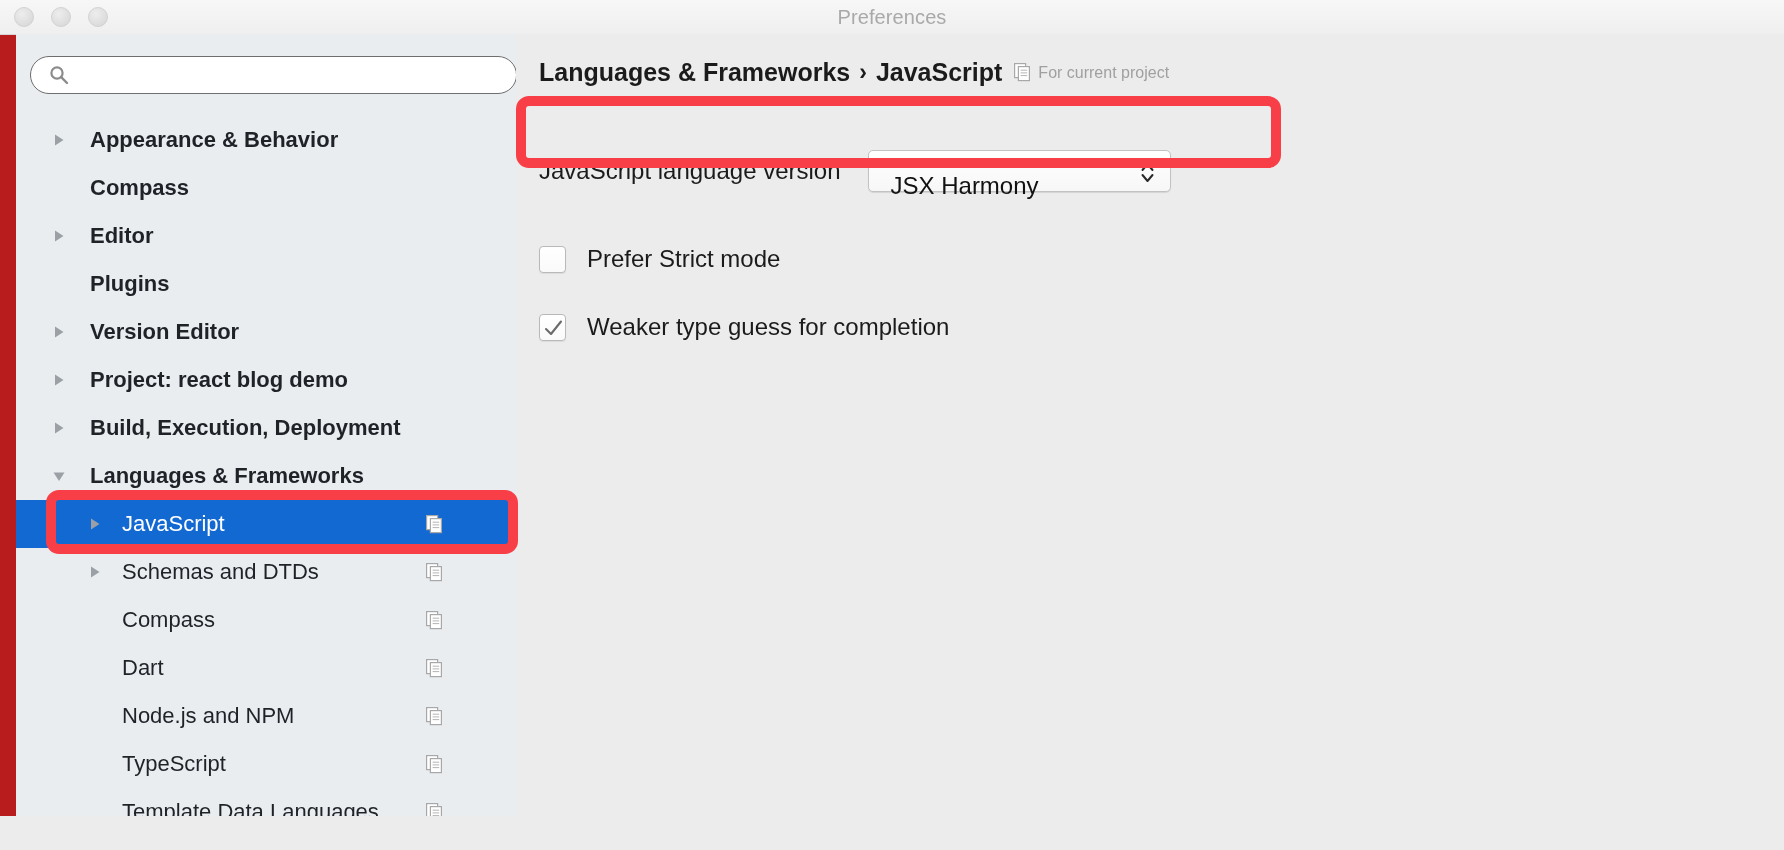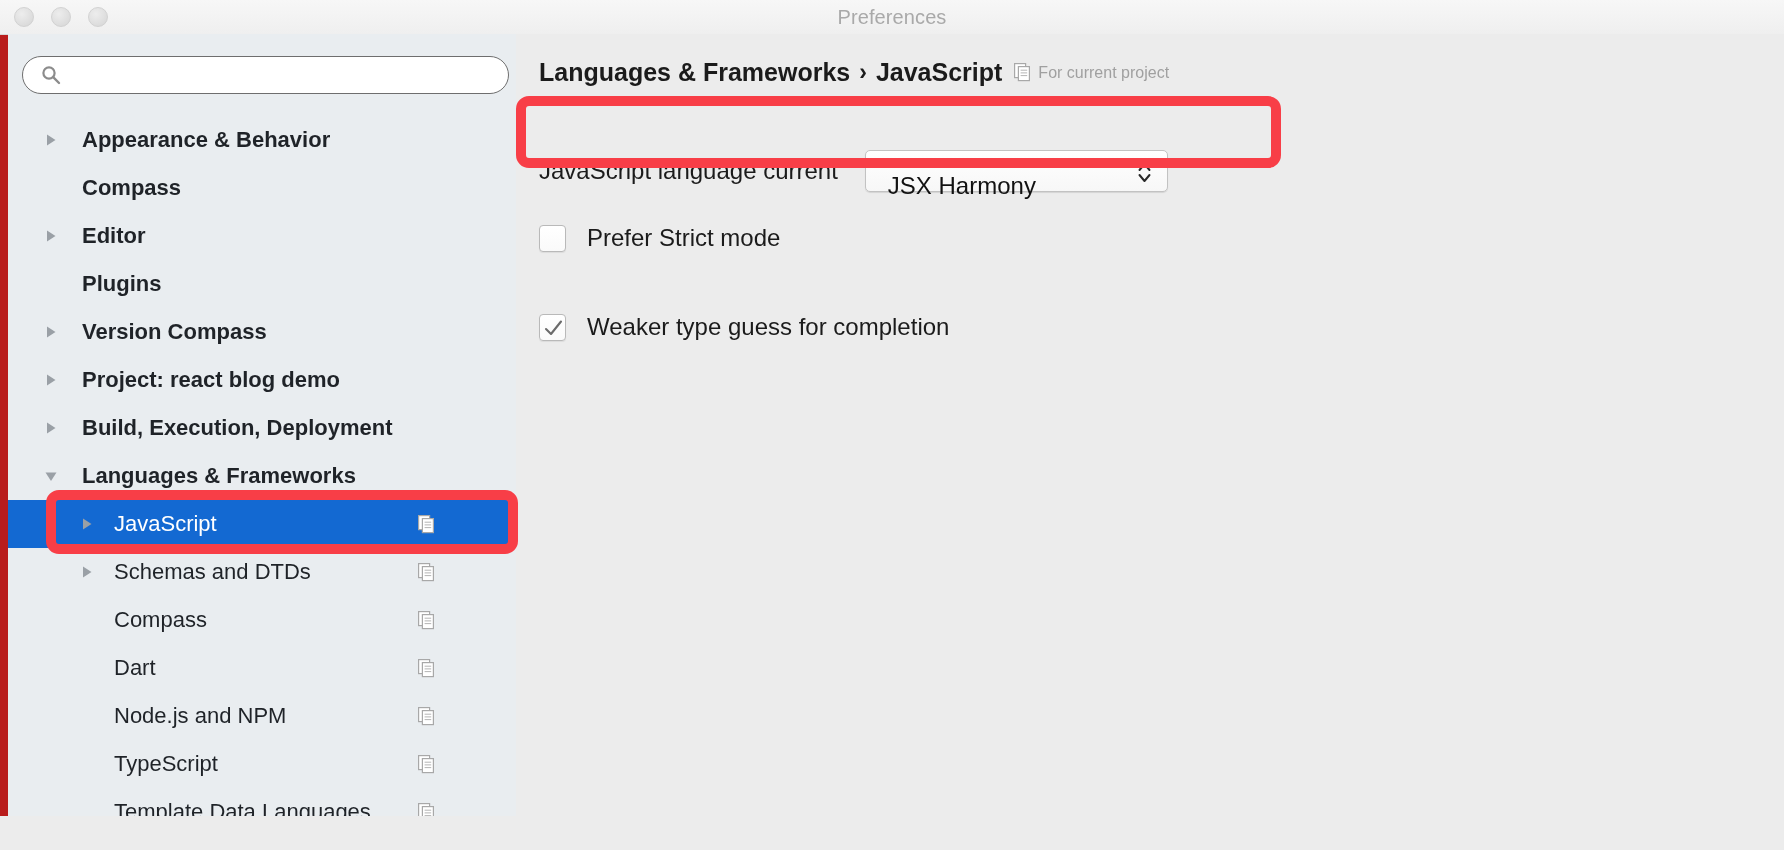--- a/index.html
+++ b/index.html
@@ -22,21 +22,21 @@
     background:radial-gradient(circle at 38% 33%,#EDEDED,#DCDCDC 70%,#D2D2D2);
     border:1px solid #D2D2D2;box-sizing:border-box;}
   .win-title{
     position:absolute;left:0;top:0;width:1784px;height:34px;
     line-height:34px;text-align:center;
     font-size:20px;color:#A9A9A9;letter-spacing:.1px;
   }
 
   
   .sidebar{
-    position:absolute;left:8px;top:34px;width:515px;height:816px;
+    position:absolute;left:16px;top:34px;width:515px;height:816px;
     background:#E9EDF0;border-right:1px solid #C8C8C8;box-sizing:border-box;
     overflow:hidden;
   }
   .search-wrap{position:absolute;left:14px;top:22px;width:487px;height:38px;}
   .search-field{
     position:absolute;inset:0;background:#FFFFFF;
     border:1.6px solid #6E6E6E;border-radius:19px;box-sizing:border-box;
   }
   .search-icon{position:absolute;left:19px;top:9px;width:20px;height:20px;}
   .search-input{
@@ -88,21 +88,21 @@
     border:1px solid #C2C2C2;border-radius:5px;box-sizing:border-box;
     box-shadow:0 1px 1px rgba(0,0,0,.10);
   }
   .popup-value{
     position:absolute;left:22px;top:14px;height:42px;line-height:42px;
     font-size:24px;color:#121212;
   }
   .popup-arrows{position:absolute;right:14px;top:9px;width:17px;height:25px;}
 
   .check-row{position:absolute;left:23px;display:flex;align-items:center;}
-  .check-row.r1{top:190px;}
+  .check-row.r1{top:211px;}
   .check-row.r2{top:279px;}
   .cbox{
     width:27px;height:27px;border-radius:4px;box-sizing:border-box;
     background:linear-gradient(to bottom,#FFFFFF,#FAFAFA);
     border:1px solid #B9B9B9;position:relative;
     box-shadow:0 1px 1px rgba(0,0,0,.07);
   }
   .cbox svg{position:absolute;left:3px;top:3px;}
   .check-label{margin-left:21px;font-size:24px;color:#1B1B1B;white-space:nowrap;}
 
@@ -154,21 +154,21 @@
             </svg></span>
           <span class="label">Editor</span>
         </div>
         <div class="row top">
           <span class="label">Plugins</span>
         </div>
         <div class="row top">
           <span class="tri"><svg width="14" height="14" viewBox="0 0 14 14">
               <polygon points="3,1.5 11.5,7 3,12.5" fill="#9AA0A6"></polygon>
             </svg></span>
-          <span class="label">Version Compass</span>
+          <span class="label">Version Editor</span>
         </div>
         <div class="row top">
           <span class="tri"><svg width="14" height="14" viewBox="0 0 14 14">
               <polygon points="3,1.5 11.5,7 3,12.5" fill="#9AA0A6"></polygon>
             </svg></span>
           <span class="label">Project: react blog demo</span>
         </div>
         <div class="row top">
           <span class="tri"><svg width="14" height="14" viewBox="0 0 14 14">
               <polygon points="3,1.5 11.5,7 3,12.5" fill="#9AA0A6"></polygon>
@@ -275,21 +275,21 @@
           <rect x="4.4" y="3.6" width="11" height="14" fill="#FFFFFF" stroke="#A8A8A8" stroke-width="1.2"></rect>
           <line x1="6.6" y1="7.2" x2="13.2" y2="7.2" stroke="#B4B4B4" stroke-width="1"></line>
           <line x1="6.6" y1="9.9" x2="13.2" y2="9.9" stroke="#B4B4B4" stroke-width="1"></line>
           <line x1="6.6" y1="12.6" x2="13.2" y2="12.6" stroke="#B4B4B4" stroke-width="1"></line>
         </svg>
       </span>
       <span class="crumb-note">For current project</span>
     </div>
 
     <div class="version-row">
-      <span class="version-label">JavaScript language current</span>
+      <span class="version-label">JavaScript language version</span>
       <div class="popup">
         <span class="popup-value">JSX Harmony</span>
         <span class="popup-arrows">
           <svg width="17" height="25" viewBox="0 0 17 25">
             <polyline points="3.5,10 8.5,4 13.5,10" fill="none" stroke="#2A2A2A" stroke-width="2" stroke-linecap="round" stroke-linejoin="round"></polyline>
             <polyline points="3.5,15 8.5,21 13.5,15" fill="none" stroke="#2A2A2A" stroke-width="2" stroke-linecap="round" stroke-linejoin="round"></polyline>
           </svg>
         </span>
       </div>
     </div>

